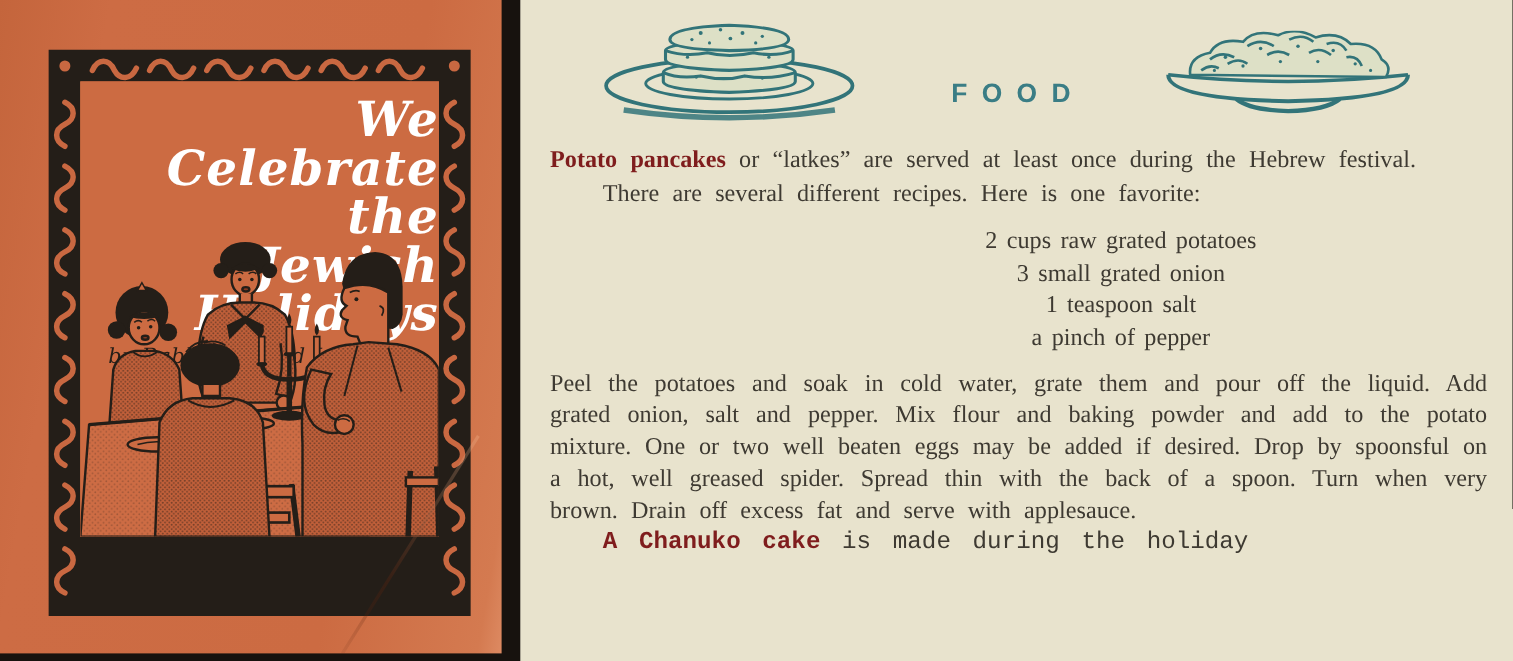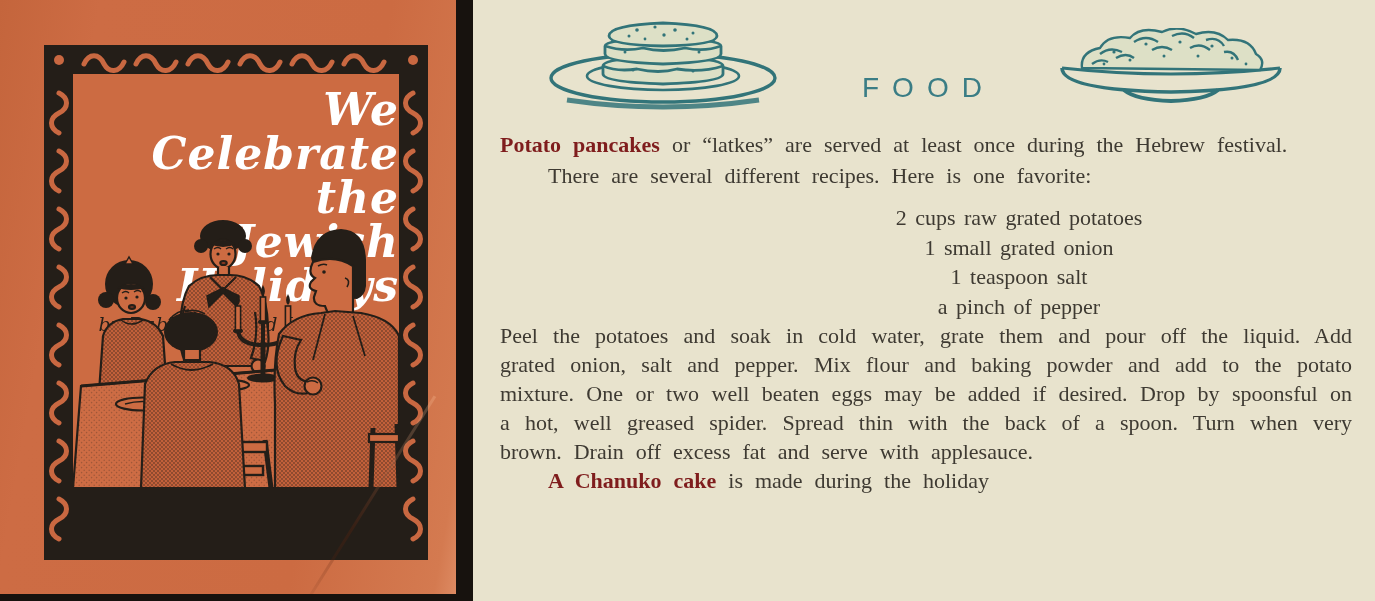--- a/index.html
+++ b/index.html
@@ -41,32 +41,32 @@
 
   
   .page {
     position:absolute; left:473px; top:0; width:902px; height:601px;
     background:radial-gradient(ellipse at 45% 35%, #ece7d2 0%, #e8e3cd 55%, #e3decise 100%);
     background-color:#e8e3cd; overflow:hidden;
     color:#3e3a32;
   }
   .food-heading {
     position:absolute; left:376px; top:72px; width:140px; text-align:center;
-    font-family:"Liberation Sans", sans-serif; font-weight:normal;
-    font-size:28px; letter-spacing:13px; color:#3a7d85; text-indent:13px;
+    font-family:"Liberation Sans", sans-serif; font-weight:bold;
+    font-size:24px; letter-spacing:13px; color:#3a7d85; text-indent:13px;
   }
   .pancakes-svg { position:absolute; left:64px; top:8px; }
   .latkes-svg   { position:absolute; left:583px; top:28px; }
   .page-text { position:absolute; left:27px; top:130px; width:852px; font-size:22px; line-height:29px; word-spacing:6.5px; }
   .page-text p { text-align:justify; }
   .lead b, .partial b { font-weight:bold; color:#7f1d1d; }
   .second { text-indent:48px; margin-top:2px; }
   .ingredients { margin:13px 0 0 186px; line-height:29.5px; word-spacing:3px;text-align:center; }
-  .directions { margin-top:0; }
-  .partial { margin-top:0; text-indent:48px; white-space:nowrap; overflow:hidden; }
+  .directions { margin-top:12px; }
+  .partial { margin-top:0; text-indent:48px; white-space:nowrap; overflow:hidden;font-family:Liberation Mono, monospace; }
 </style>
 </head>
 <body>
 
 <div class="stage">
 
   <div class="cover">
 
     <svg class="frame-svg" width="384" height="515" viewBox="0 0 384 515">
       <rect x="0" y="0" width="384" height="515" fill="#241e18"></rect>
@@ -280,21 +280,21 @@
             <circle cx="190" cy="36" r="1.4"></circle>
         </g>
       </g>
     </svg>
 
     <div class="page-text">
       <p class="lead"><b>Potato pancakes</b><span> or “latkes” are served at least once during the Hebrew festival.</span></p>
       <p class="second">There are several different recipes. Here is one favorite:</p>
       <div class="ingredients">
           <div class="ing">2 cups raw grated potatoes</div>
-          <div class="ing">1 small grated onion</div>
+          <div class="ing">3 small grated onion</div>
           <div class="ing">1 teaspoon salt</div>
           <div class="ing">a pinch of pepper</div>
         </div>
       <p class="directions">Peel the potatoes and soak in cold water, grate them and pour off the liquid. Add grated onion, salt and pepper. Mix flour and baking powder and add to the potato mixture. One or two well beaten eggs may be added if desired. Drop by spoonsful on a hot, well greased spider. Spread thin with the back of a spoon. Turn when very brown. Drain off excess fat and serve with applesauce.</p>
       <p class="partial"><b>A Chanuko cake</b><span> is made during the holiday</span></p>
     </div>
   </div>
 </div>
 
 </body></html>

